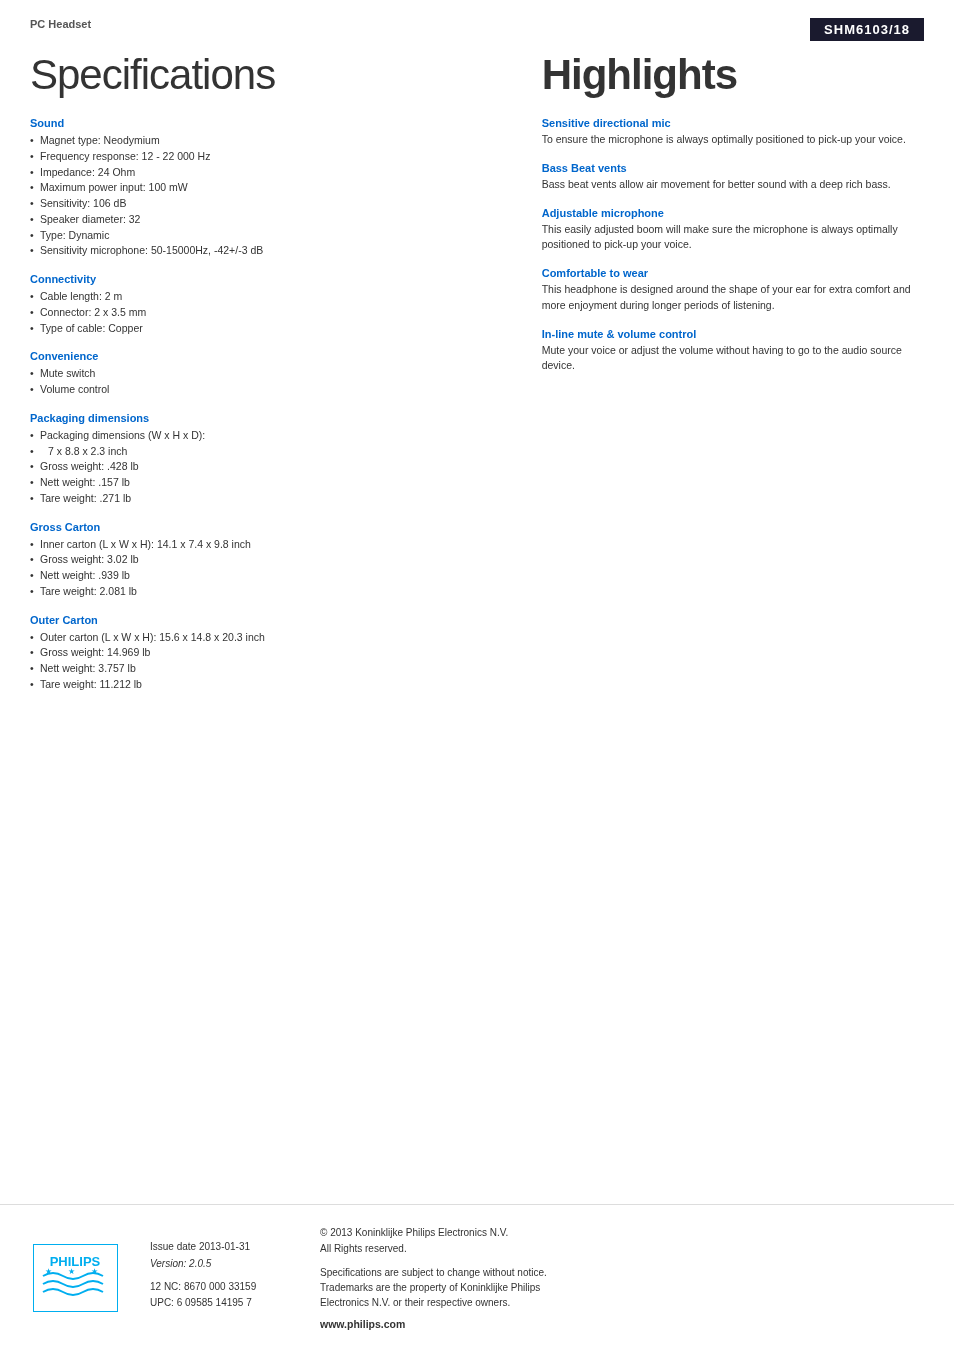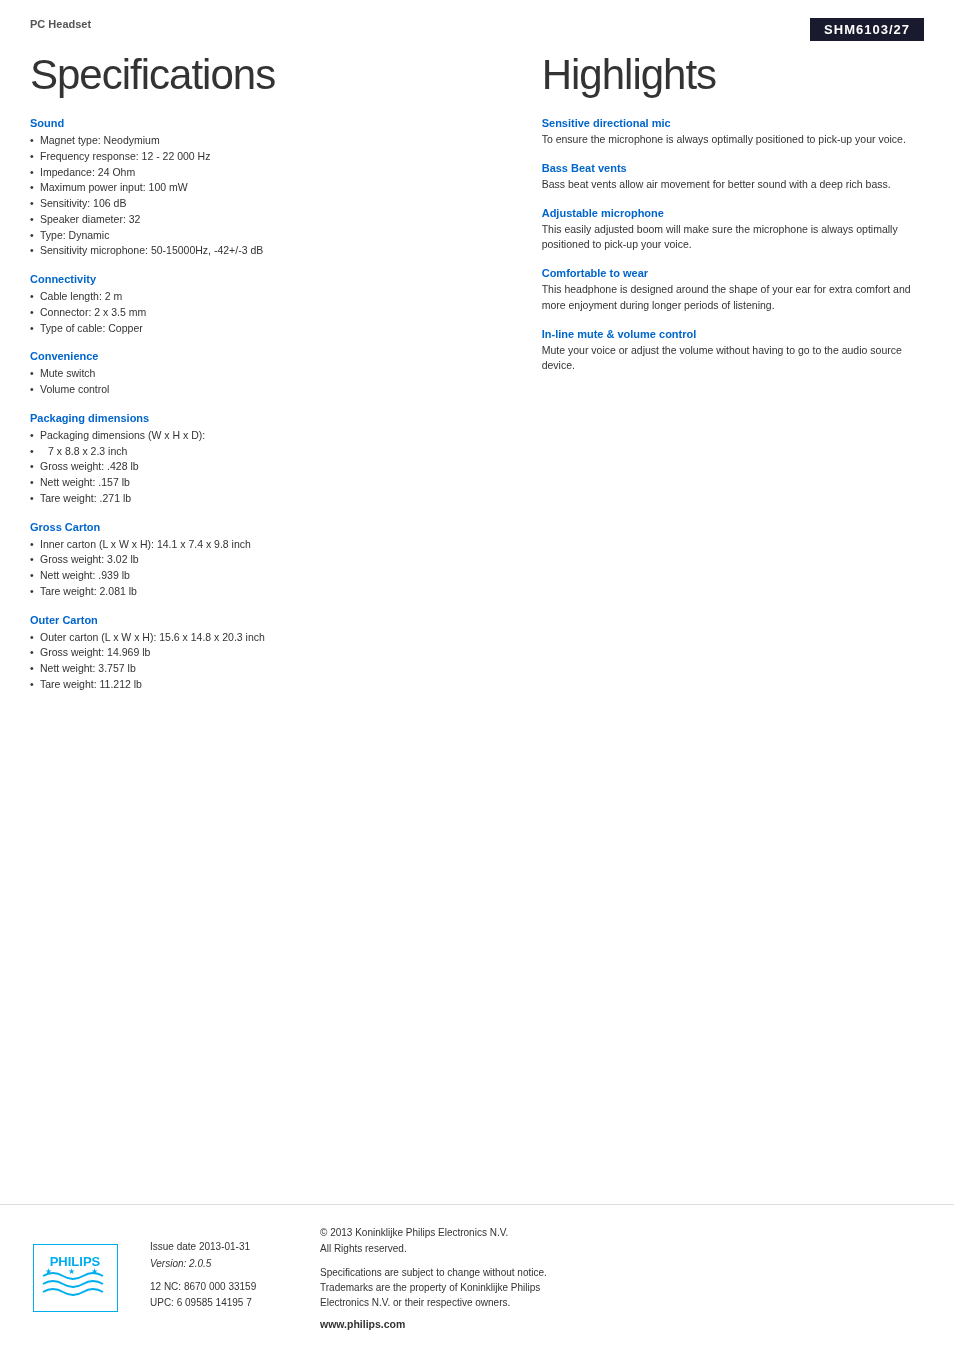--- a/index.html
+++ b/index.html
@@ -59,21 +59,21 @@
 
     
     .highlights-column {
       width: 45%;
       padding-left: 20px;
       border-left: none;
     }
 
     .highlights-title {
       font-size: 42px;
-      font-weight: 400;
+      font-weight: 700;
       color: #333;
       margin-bottom: 18px;
       margin-top: 10px;
       font-family: Arial, sans-serif;
       letter-spacing: -1px;
     }
 
     
     .spec-section {
       margin-bottom: 14px;
@@ -194,21 +194,21 @@
       display: flex;
       align-items: center;
       justify-content: center;
     }
   </style>
 </head>
 <body>
 
 <div class="header">
   <span class="product-type">PC Headset</span>
-  <span class="model-badge">SHM6103/27</span>
+  <span class="model-badge">SHM6103/18</span>
 </div>
 
 <div class="main-content">
 
   <div class="specs-column">
     <h1 class="specs-title">Specifications</h1>
 
     <div class="spec-section">
       <div class="spec-section-title">Sound</div>
       <ul class="spec-list">

